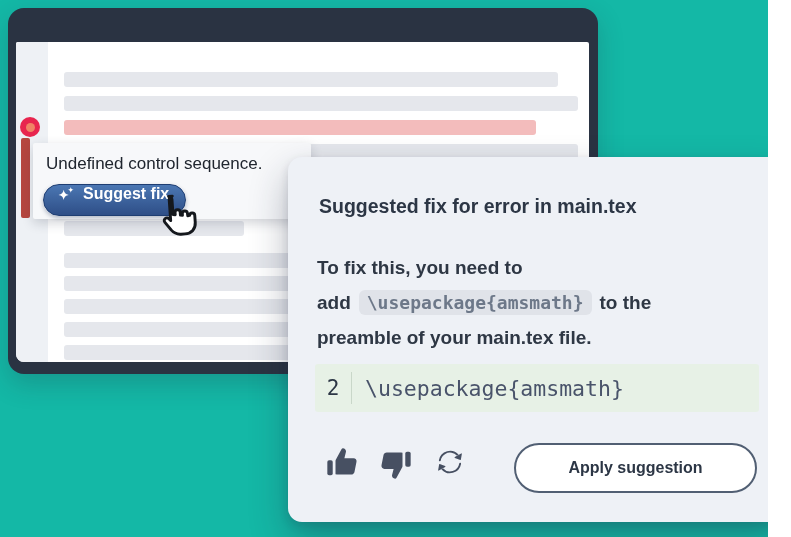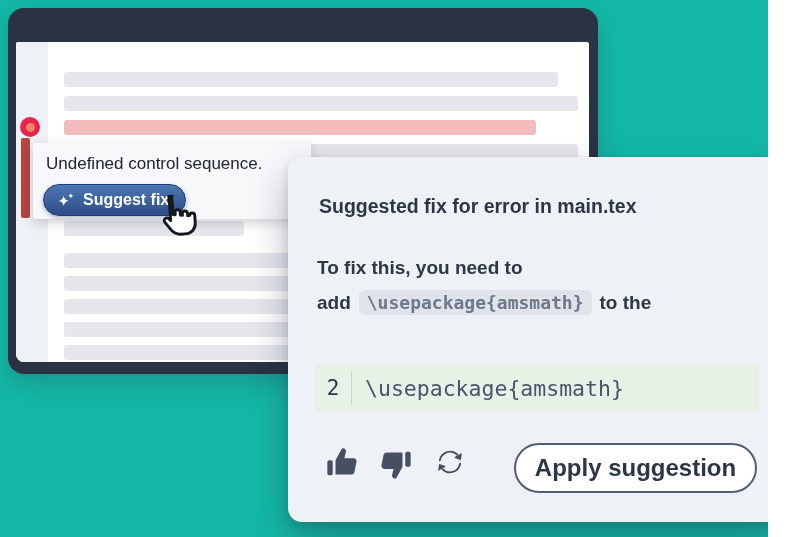--- a/index.html
+++ b/index.html
@@ -46,21 +46,21 @@
   .tooltip{
     position:absolute;left:33px;top:143px;width:278px;height:76px;
     background:#f7f8fa;border-radius:2px;z-index:5;
     box-shadow:0 4px 12px rgba(30,40,60,.20);
   }
   .tooltip-msg{
     position:absolute;left:13px;top:11px;font-size:17px;color:#20262f;white-space:nowrap;
   }
   .suggest-btn{
     position:absolute;left:10px;top:41px;height:32px;padding:0 16px 0 13px;
-    display:flex;align-items:center;gap:7px;border-radius:16px;cursor:pointer;
+    display:flex;gap:7px;border-radius:16px;cursor:pointer;
     background:linear-gradient(180deg,#4b77b3 0%,#2e4e87 100%);
     border:1px solid #1e3d72;box-sizing:border-box;
     box-shadow:0 2px 4px rgba(15,35,75,.30);
   }
   .suggest-btn .lbl{color:#ffffff;font-size:16px;font-weight:600;white-space:nowrap;}
   
   .cursor{position:absolute;left:155px;top:193px;z-index:7;transform:rotate(-4deg);}
   
   .card{
     position:absolute;left:288px;top:157px;width:497px;height:365px;
@@ -95,21 +95,21 @@
   }
   .icon-btn{position:absolute;background:none;border:none;padding:0;cursor:pointer;line-height:0;}
   .thumb-up-btn{left:37px;top:288px;}
   .thumb-down-btn{left:90px;top:290px;}
   .refresh-btn{left:147px;top:290px;}
   .refresh-btn svg{transform:rotate(-30deg);}
   .apply-btn{
     position:absolute;left:226px;top:286px;width:243px;height:50px;border-radius:25px;
     background:#ffffff;border:2px solid #515f73;box-sizing:border-box;cursor:pointer;
     display:flex;align-items:center;justify-content:center;
-    font-family:"Liberation Sans",sans-serif;font-size:24px;font-weight:700;color:#2c3645;
+    font-family:"Liberation Sans",sans-serif;font-size:16px;font-weight:700;color:#2c3645;
     white-space:nowrap;
   }
 </style>
 </head>
 <body>
 
 <div class="stage">
 
   <div class="editor-window">
     <div class="editor-body">
@@ -148,20 +148,21 @@
       <path fill="#ffffff" stroke="#15181d" stroke-width="1.6" stroke-linejoin="round" d="M8.3 1.5c1 0 1.7.8 1.7 1.7v8.3l1.2.2v-1.2c0-.8.6-1.4 1.4-1.4s1.4.6 1.4 1.4v1.6l1.1.2v-.9c0-.8.6-1.4 1.4-1.4.7 0 1.3.5 1.4 1.2l.1 1.5 1-.1c.1-.7.7-1.2 1.4-1.2.8 0 1.4.6 1.4 1.4v3.8c0 3.6-2.4 5.9-6 5.9h-2.2c-2.3 0-3.9-1-5.2-2.7l-3.1-4.3c-.5-.7-.4-1.6.3-2.1.6-.5 1.5-.4 2 .2l.9 1.1V3.2c0-.9.8-1.7 1.8-1.7z"></path>
     </svg>
   </div>
 
   <div class="card">
     <div class="card-title">Suggested fix for error in main.tex</div>
 
     <div class="card-body">
       <span>To fix this, you need to</span><br>
       <span>add</span><span class="inline-code">\usepackage{amsmath}</span><span>to the</span><br>
+      <span>preamble of your main.tex file.</span>
     </div>
 
     <div class="code-block">
       <span class="ln">2</span>
       <span class="ln-divider"></span>
       <code>\usepackage{amsmath}</code>
     </div>
 
     <button class="icon-btn thumb-up-btn">
       <span>

